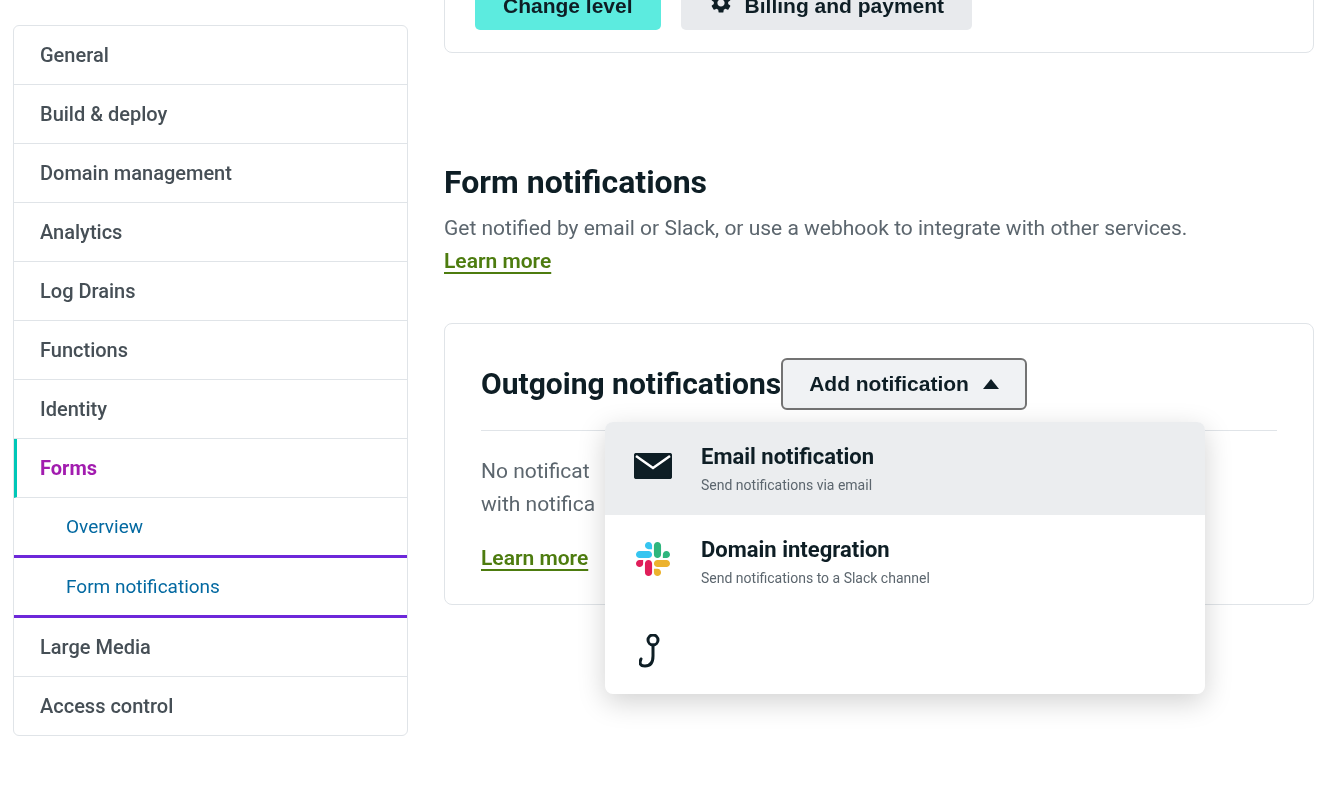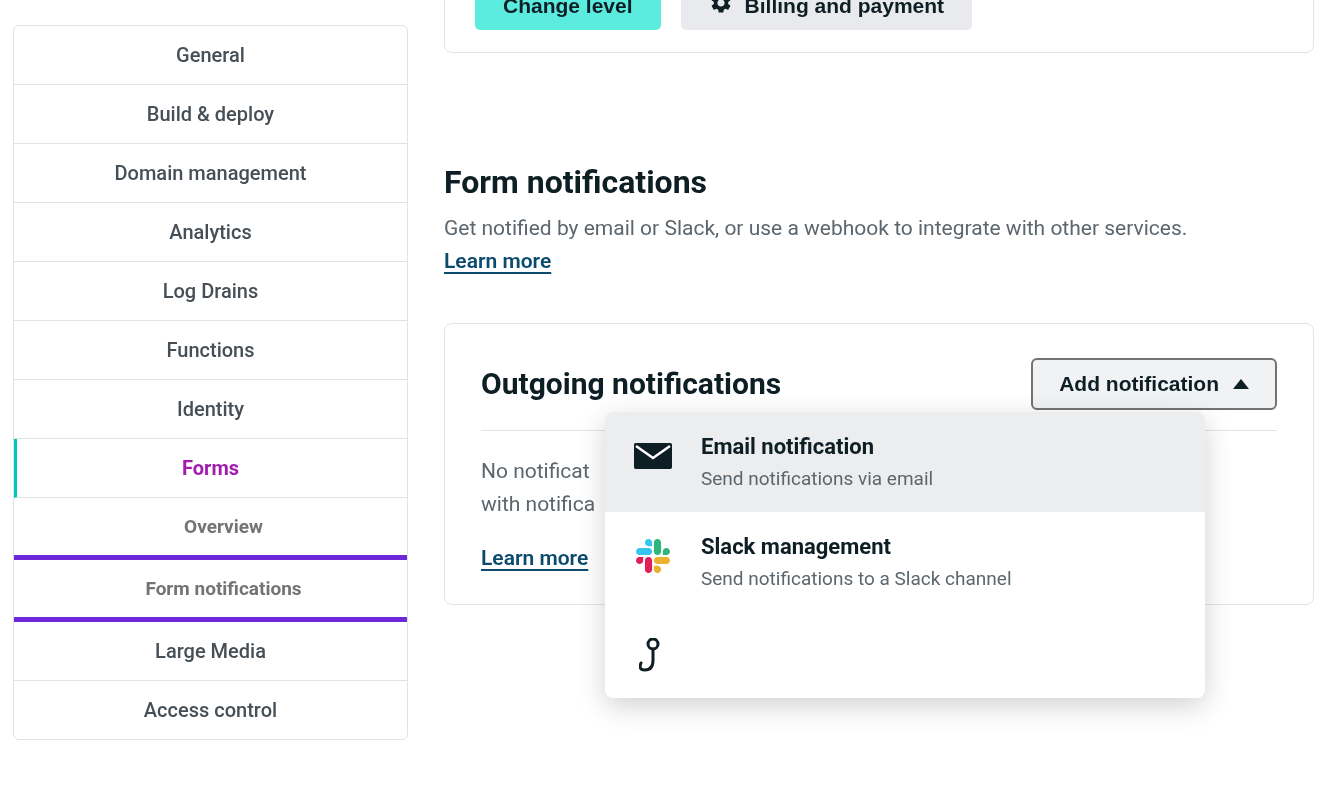--- a/index.html
+++ b/index.html
@@ -23,21 +23,20 @@
     }
     
     .sidebar {
       width: 395px;
       margin-left: 13px;
       margin-top: 25px;
       border: 1px solid #e0e4e8;
       border-radius: 6px;
       background: #fff;
       overflow: hidden;
-      text-align: center;
     }
     .sidebar-item {
       padding: 17px 26px;
       font-size: 20px;
       font-weight: 500;
       color: #464f56;
       border-bottom: 1px solid #e0e4e8;
       cursor: pointer;
     }
     .sidebar-item:last-child {
@@ -45,23 +44,23 @@
     }
     .sidebar-item.active {
       font-weight: 700;
       color: #a21caf;
       border-left: 3px solid #00c7b7;
       padding-left: 23px;
     }
     .sidebar-subitem {
       padding: 17px 26px 17px 52px;
       font-size: 19px;
-      font-weight: 700;
-      color: #737373;
-      border-bottom: 5px solid #6d28d9;
+      font-weight: 400;
+      color: #0369a1;
+      border-bottom: 3px solid #6d28d9;
       cursor: pointer;
     }
     
     .main {
       flex: 1;
       padding-top: 0;
       position: relative;
     }
     .card-top {
       background: #fff;
@@ -103,39 +102,38 @@
     }
     .section-desc {
       font-size: 21px;
       color: #5c666e;
       line-height: 1.5;
       margin-bottom: 4px;
     }
     .learn-link {
       font-size: 21px;
       font-weight: 600;
-      color: #0c4a6e;
+      color: #4d7c0f;
       text-decoration: underline;
       text-underline-offset: 4px;
       cursor: pointer;
       display: inline-block;
     }
     
     .card-outgoing {
       background: #fff;
       border: 1px solid #e0e4e8;
       border-radius: 8px;
       padding: 34px 36px;
       width: 870px;
       margin-top: 50px;
       position: relative;
     }
     .card-head {
       display: flex;
-      justify-content: space-between;
       align-items: center;
       border-bottom: 1px solid #e0e4e8;
       padding-bottom: 20px;
     }
     .card-title {
       font-size: 30px;
       font-weight: 700;
       color: #0e1e25;
     }
     .btn-add {
@@ -156,21 +154,21 @@
     }
     .body-text {
       font-size: 21px;
       color: #5c666e;
       line-height: 1.6;
       margin-bottom: 24px;
     }
     
     .dropdown {
       position: absolute;
-      top: 88px;
+      top: 98px;
       left: 160px;
       width: 600px;
       background: #fff;
       border-radius: 8px;
       box-shadow: 0 8px 28px rgba(0,0,0,0.18);
       overflow: hidden;
       z-index: 10;
     }
     .dropdown-item {
       display: flex;
@@ -194,21 +192,21 @@
     .drop-content {
       flex: 1;
     }
     .drop-title {
       font-size: 22px;
       font-weight: 700;
       color: #0e1e25;
       margin-bottom: 8px;
     }
     .drop-sub {
-      font-size: 19px;
+      font-size: 14px;
       color: #5c666e;
     }
     
     .gear-svg {
       width: 24px;
       height: 24px;
     }
     .caret-up {
       width: 0;
       height: 0;
@@ -288,21 +286,21 @@
         <div class="dropdown-item">
           <div class="drop-icon">
             <svg width="34" height="34" viewBox="0 0 122.8 122.8">
               <path d="M25.8 77.6c0 7.1-5.8 12.9-12.9 12.9S0 84.7 0 77.6s5.8-12.9 12.9-12.9h12.9v12.9z M32.3 77.6c0-7.1 5.8-12.9 12.9-12.9s12.9 5.8 12.9 12.9v32.3c0 7.1-5.8 12.9-12.9 12.9s-12.9-5.8-12.9-12.9V77.6z" fill="#e01e5a"></path>
               <path d="M45.2 25.8c-7.1 0-12.9-5.8-12.9-12.9S38.1 0 45.2 0s12.9 5.8 12.9 12.9v12.9H45.2z M45.2 32.3c7.1 0 12.9 5.8 12.9 12.9s-5.8 12.9-12.9 12.9H12.9C5.8 58.1 0 52.3 0 45.2s5.8-12.9 12.9-12.9h32.3z" fill="#36c5f0"></path>
               <path d="M97 45.2c0-7.1 5.8-12.9 12.9-12.9s12.9 5.8 12.9 12.9-5.8 12.9-12.9 12.9H97V45.2z M90.5 45.2c0 7.1-5.8 12.9-12.9 12.9s-12.9-5.8-12.9-12.9V12.9C64.7 5.8 70.5 0 77.6 0s12.9 5.8 12.9 12.9v32.3z" fill="#2eb67d"></path>
               <path d="M77.6 97c7.1 0 12.9 5.8 12.9 12.9s-5.8 12.9-12.9 12.9-12.9-5.8-12.9-12.9V97h12.9z M77.6 90.5c-7.1 0-12.9-5.8-12.9-12.9s5.8-12.9 12.9-12.9h32.3c7.1 0 12.9 5.8 12.9 12.9s-5.8 12.9-12.9 12.9H77.6z" fill="#ecb22e"></path>
             </svg>
           </div>
           <div class="drop-content">
-            <div class="drop-title">Slack management</div>
+            <div class="drop-title">Domain integration</div>
             <div class="drop-sub">Send notifications to a Slack channel</div>
           </div>
         </div>
         <div class="dropdown-item">
           <div class="drop-icon">
             <svg width="28" height="36" viewBox="0 0 28 36" fill="none">
               <circle cx="14" cy="6" r="5" stroke="#0e1e25" stroke-width="3" fill="none"></circle>
               <path d="M14 11 L14 22 Q14 32 6 32 Q-1 32 2 25" stroke="#0e1e25" stroke-width="3" fill="none" stroke-linecap="round"></path>
             </svg>
           </div>

